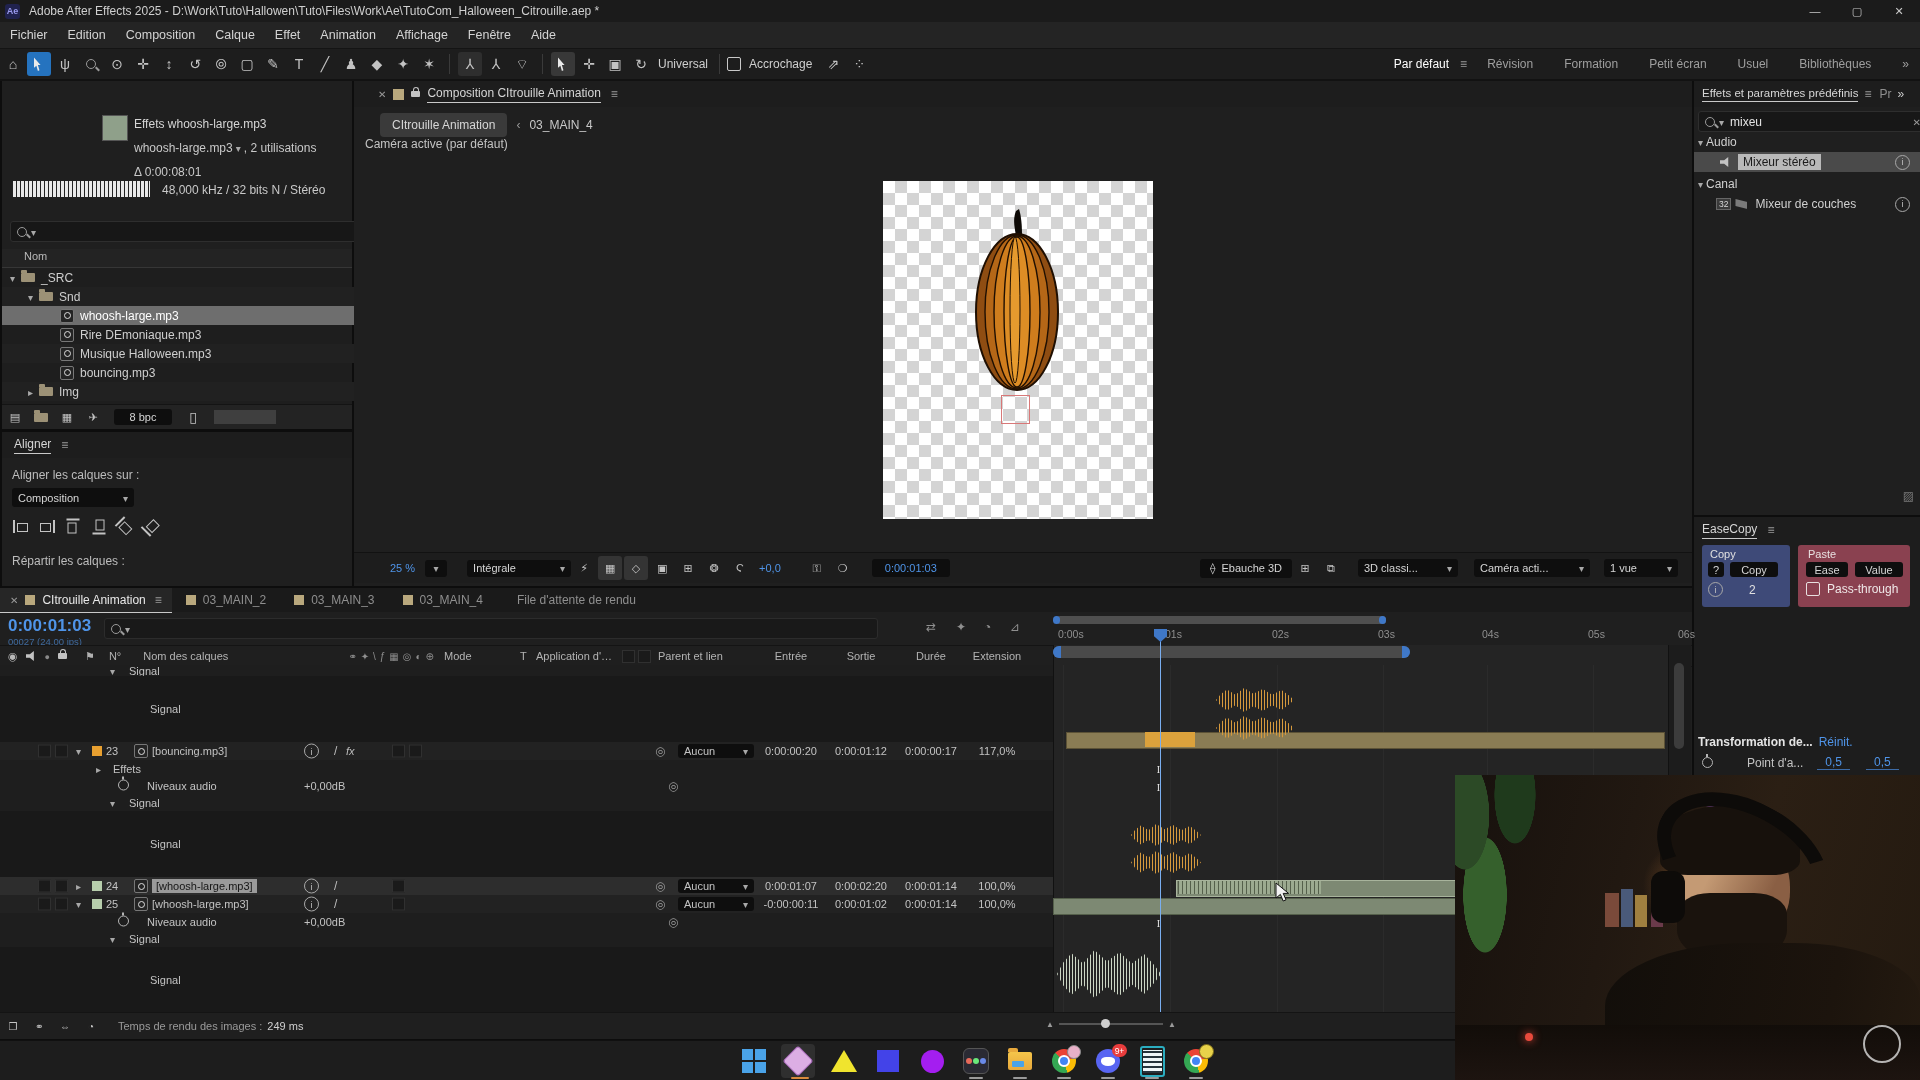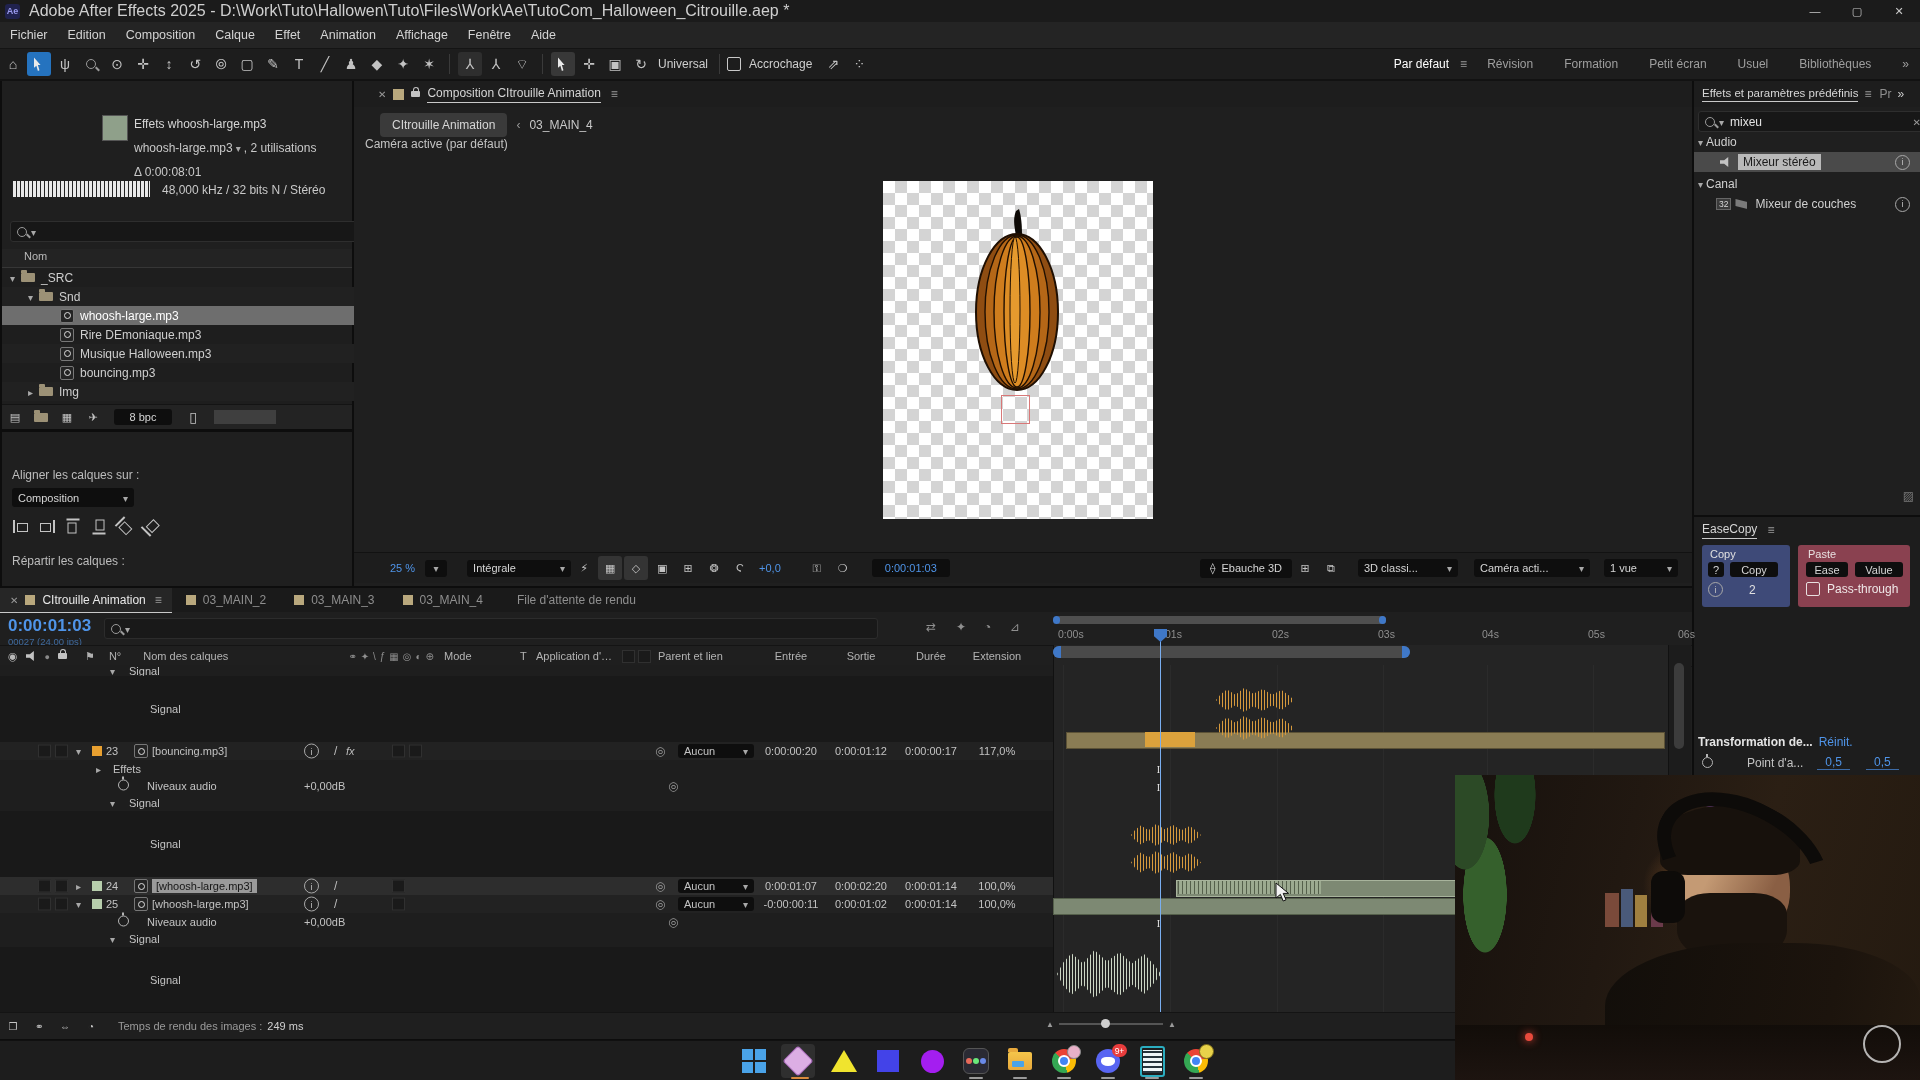--- a/index.html
+++ b/index.html
@@ -10,21 +10,21 @@
   .flex{display:flex;align-items:center;}
   .panel{position:absolute;background:#232323;}
   .blue{color:#4f94e8;}
   .dim{color:#8f8f8f;}
   .ell{white-space:nowrap;overflow:hidden;text-overflow:ellipsis;}
 
   
   #titlebar{left:0;top:0;width:1920px;height:22px;background:#1b1b1b;display:flex;align-items:center;}
   #titlebar .ae{width:15px;height:15px;margin-left:5px;border-radius:3px;background:#20224e;color:#9b9bf0;
       font-size:9px;font-weight:bold;display:flex;align-items:center;justify-content:center;}
-  #titlebar .t{margin-left:9px;font-size:16px;color:#cfcfcf;}
+  #titlebar .t{margin-left:9px;font-size:12px;color:#cfcfcf;}
   .winbtn{width:42px;height:22px;display:flex;align-items:center;justify-content:center;color:#c9c9c9;font-size:11px;}
   #menubar{left:0;top:22px;width:1920px;height:26px;background:#242424;display:flex;align-items:center;border-bottom:1px solid #141414;}
   #menubar span{padding:0 10px;font-size:12.5px;color:#d4d4d4;}
   #toolbar{left:0;top:49px;width:1920px;height:30px;background:#1d1d1d;border-bottom:2px solid #121212;display:flex;align-items:center;}
   .tool{width:24px;height:24px;margin:0 1px;border-radius:3px;display:flex;align-items:center;justify-content:center;color:#c3c3c3;font-size:14px;}
   .tool.active{background:#2573bf;color:#fff;}
   .tsep{width:1px;height:20px;background:#3a3a3a;margin:0 7px;}
   .ws{color:#9f9f9f;font-size:12px;margin:0 11px;padding-left:9px;}
   .ws.active{color:#ffffff;}
 
@@ -223,20 +223,24 @@
     <span class="fold" style="margin:0 6px"></span>
     <span class="tool" style="font-size:11px">▦</span>
     <span class="tool" style="font-size:11px">✈</span>
     <span class="pill" style="width:58px;height:16px;margin:0 8px">8 bpc</span>
     <span class="tool">▯</span>
     <span style="width:62px;height:14px;background:#3f3f3f;margin-left:8px"></span>
   </div>
 </div>
 
 <div class="panel" style="left:2px;top:432px;width:350px;height:154px;background:#1f1f1f;">
+  <div class="phead" style="padding-left:12px;">
+    <span class="ptab">Aligner</span>
+    <span class="burger" style="margin-left:10px"></span>
+  </div>
   <div class="abs" style="left:10px;top:36px;color:#bdbdbd;">Aligner les calques sur :</div>
   <div class="ddown abs" style="left:10px;top:56px;width:110px;height:19px;">
     <span>Composition</span>
       <span class="car-d"></span>
   </div>
   <div class="abs flex" style="left:6px;top:88px;">
     <span class="al-ic"></span>
     <span class="al-ic" style="transform:scaleX(-1)"></span>
     <span class="al-ic" style="transform:rotate(90deg)"></span>
     <span class="al-ic" style="transform:rotate(-90deg)"></span>

